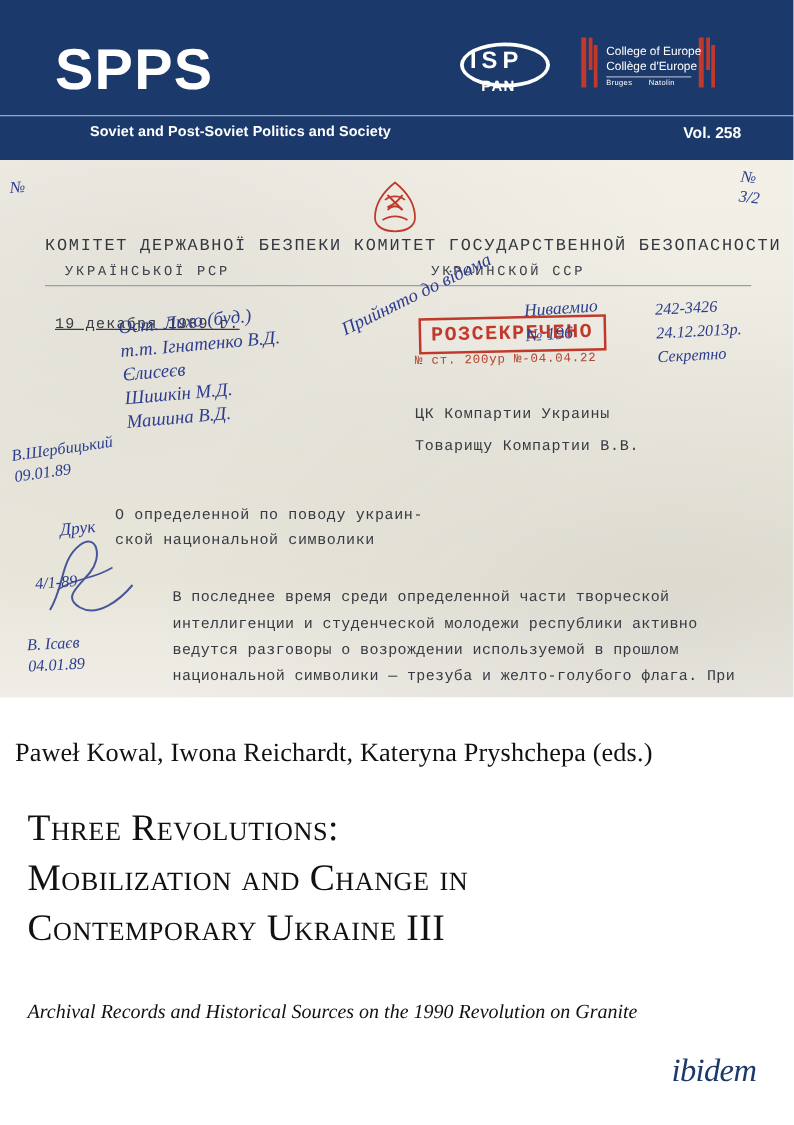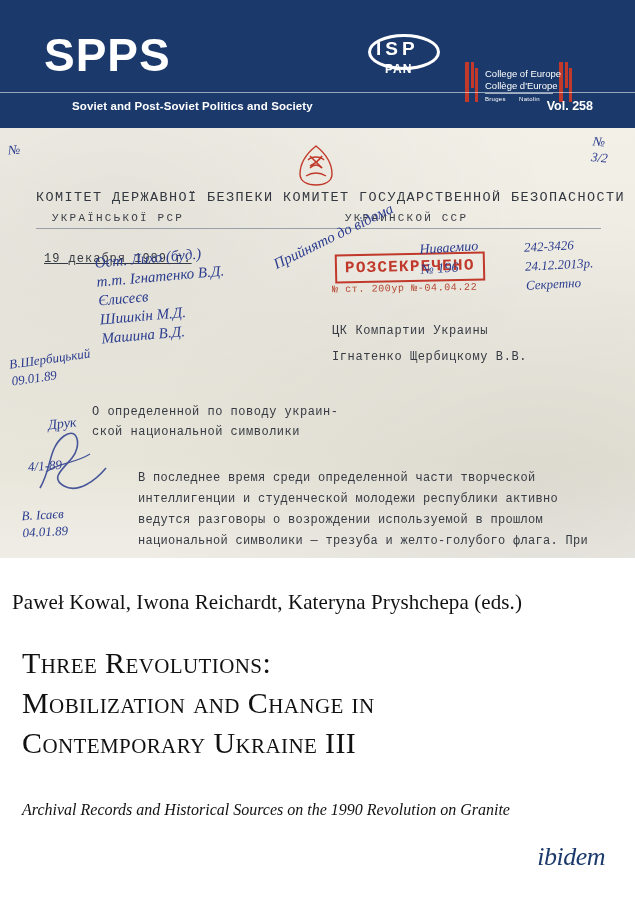--- a/index.html
+++ b/index.html
@@ -113,21 +113,20 @@
     font-size: 12px;
     letter-spacing: 1px;
   }
 
   .coe-logo {
     position: absolute;
     left: 465px;
     top: 30px;
     width: 120px;
     height: 50px;
-    margin-top: 32px;
   }
   .coe-mark {
     position: absolute;
     top: 0;
     width: 13px;
     height: 40px;
   }
   .coe-mark.left { left: 0; }
   .coe-mark.right { left: 94px; }
   .coe-mark .bar {
@@ -441,21 +440,21 @@
     <div class="doc-subheader2">УКРАИНСКОЙ ССР</div>
     <div class="hdr-rule"></div>
 
     <div class="doc-date">19   декабря   1989 г.</div>
 
     <div class="stamp">РОЗСЕКРЕЧЕНО</div>
     <div class="stamp-under">№ ст. 200ур №-04.04.22</div>
 
     <div class="doc-to">
       <div>ЦК Компартии Украины</div>
-      <div>Ігнатенко Щербицкому В.В.</div>
+      <div>Товарищу Компартии В.В.</div>
     </div>
 
     <div class="doc-subject">
       <div>О определенной по поводу украин-</div>
       <div>ской национальной символики</div>
     </div>
 
     <div class="doc-body">В последнее время среди определенной части творческой интеллигенции и студенческой молодежи республики активно ведутся разговоры о возрождении используемой в прошлом национальной символики — трезуба и желто-голубого флага. При этом делаются</div>
 
     <div class="hand hand-a" style="white-space: pre-line;">Ост. Лихо (буд.)

